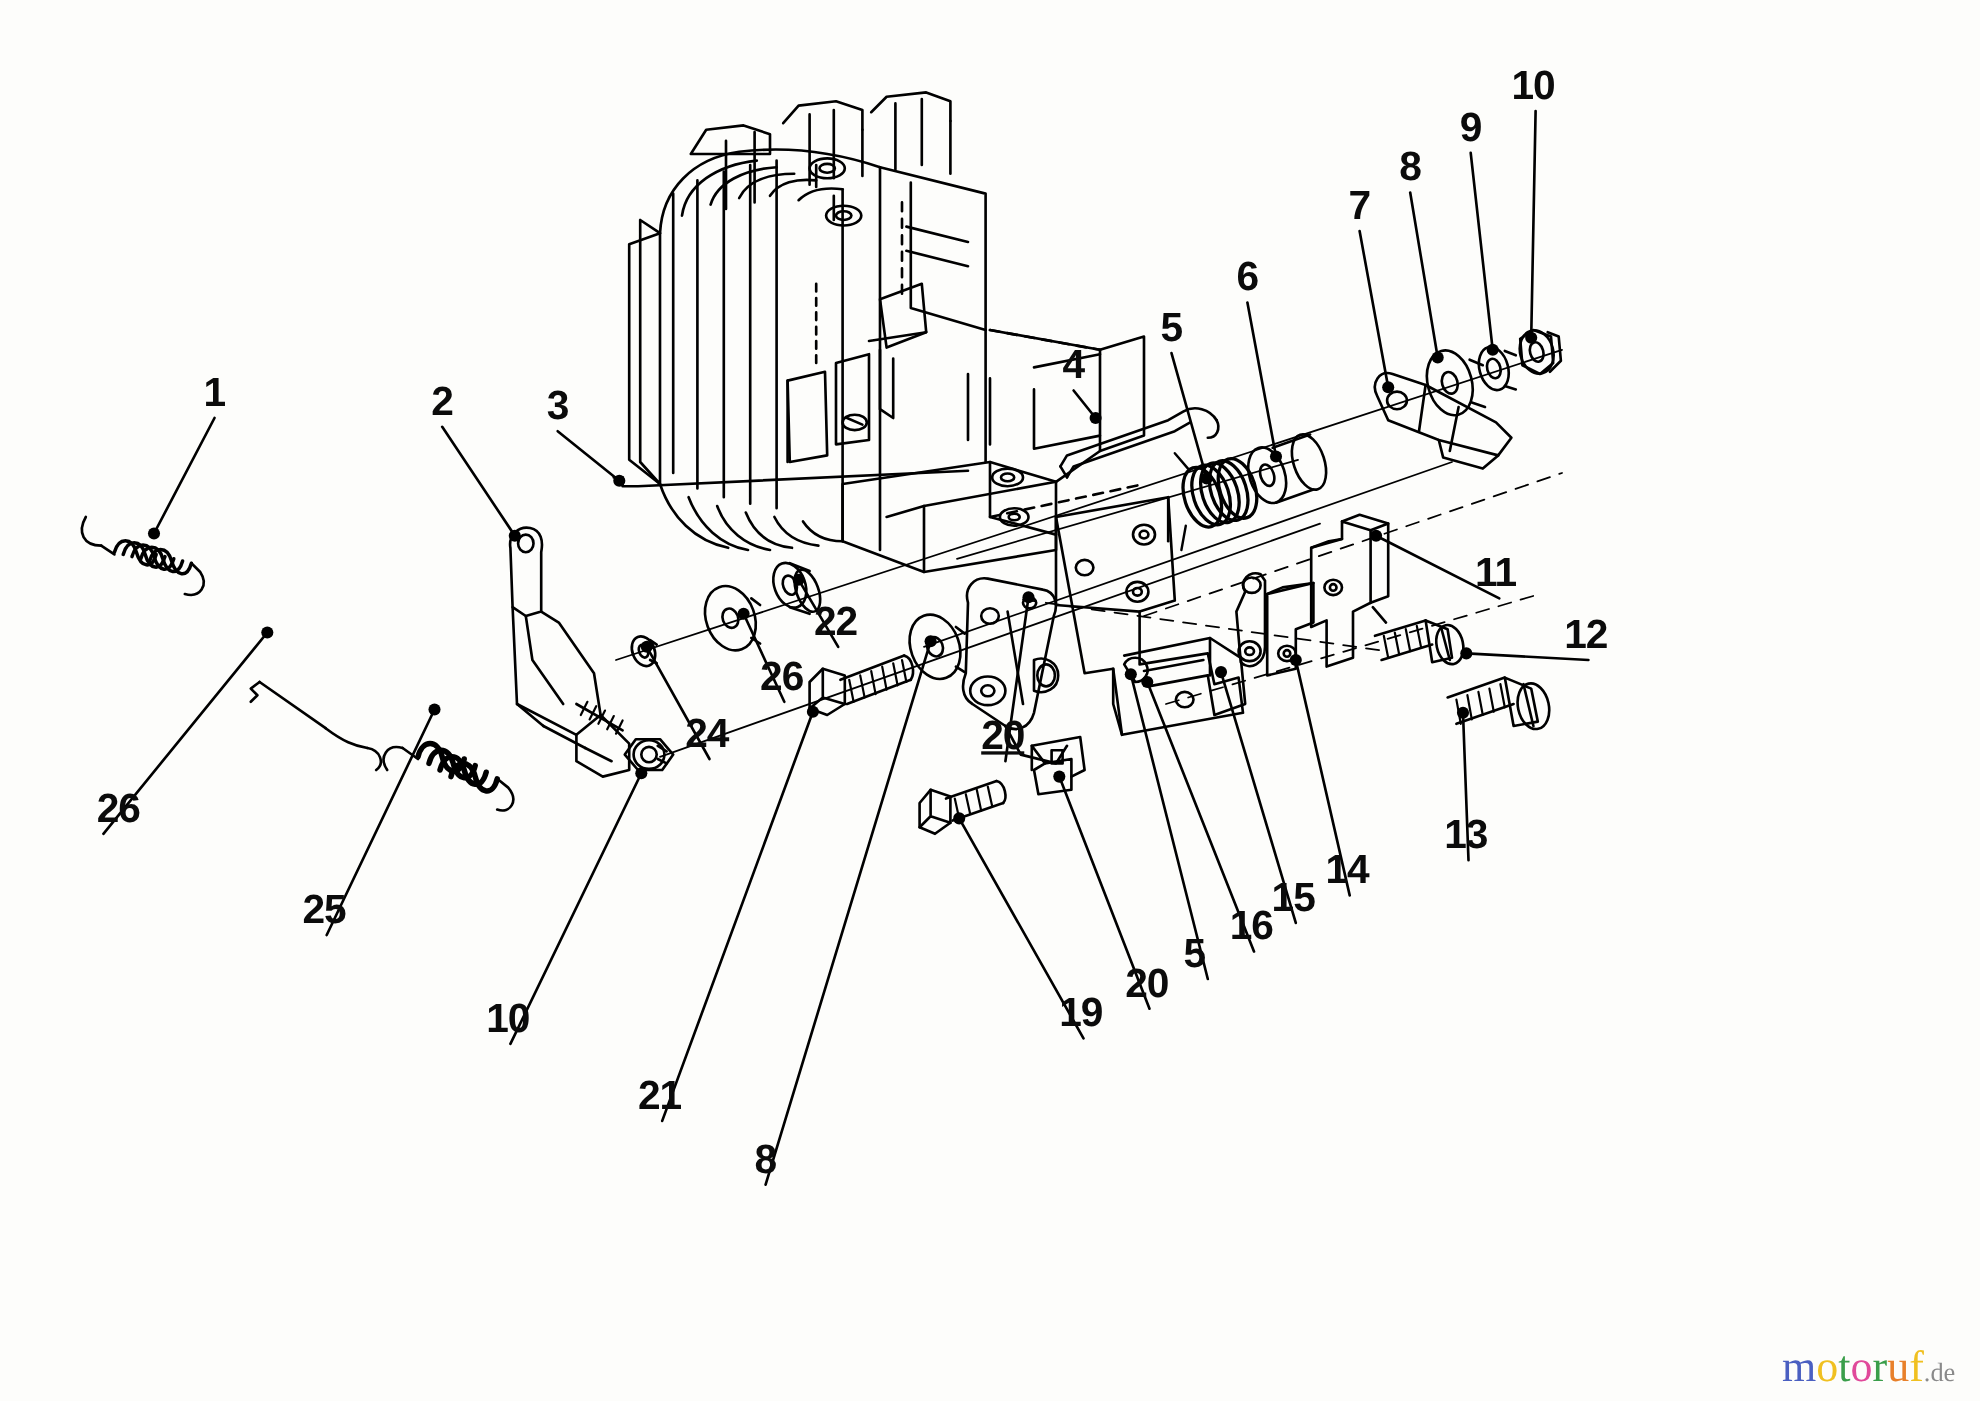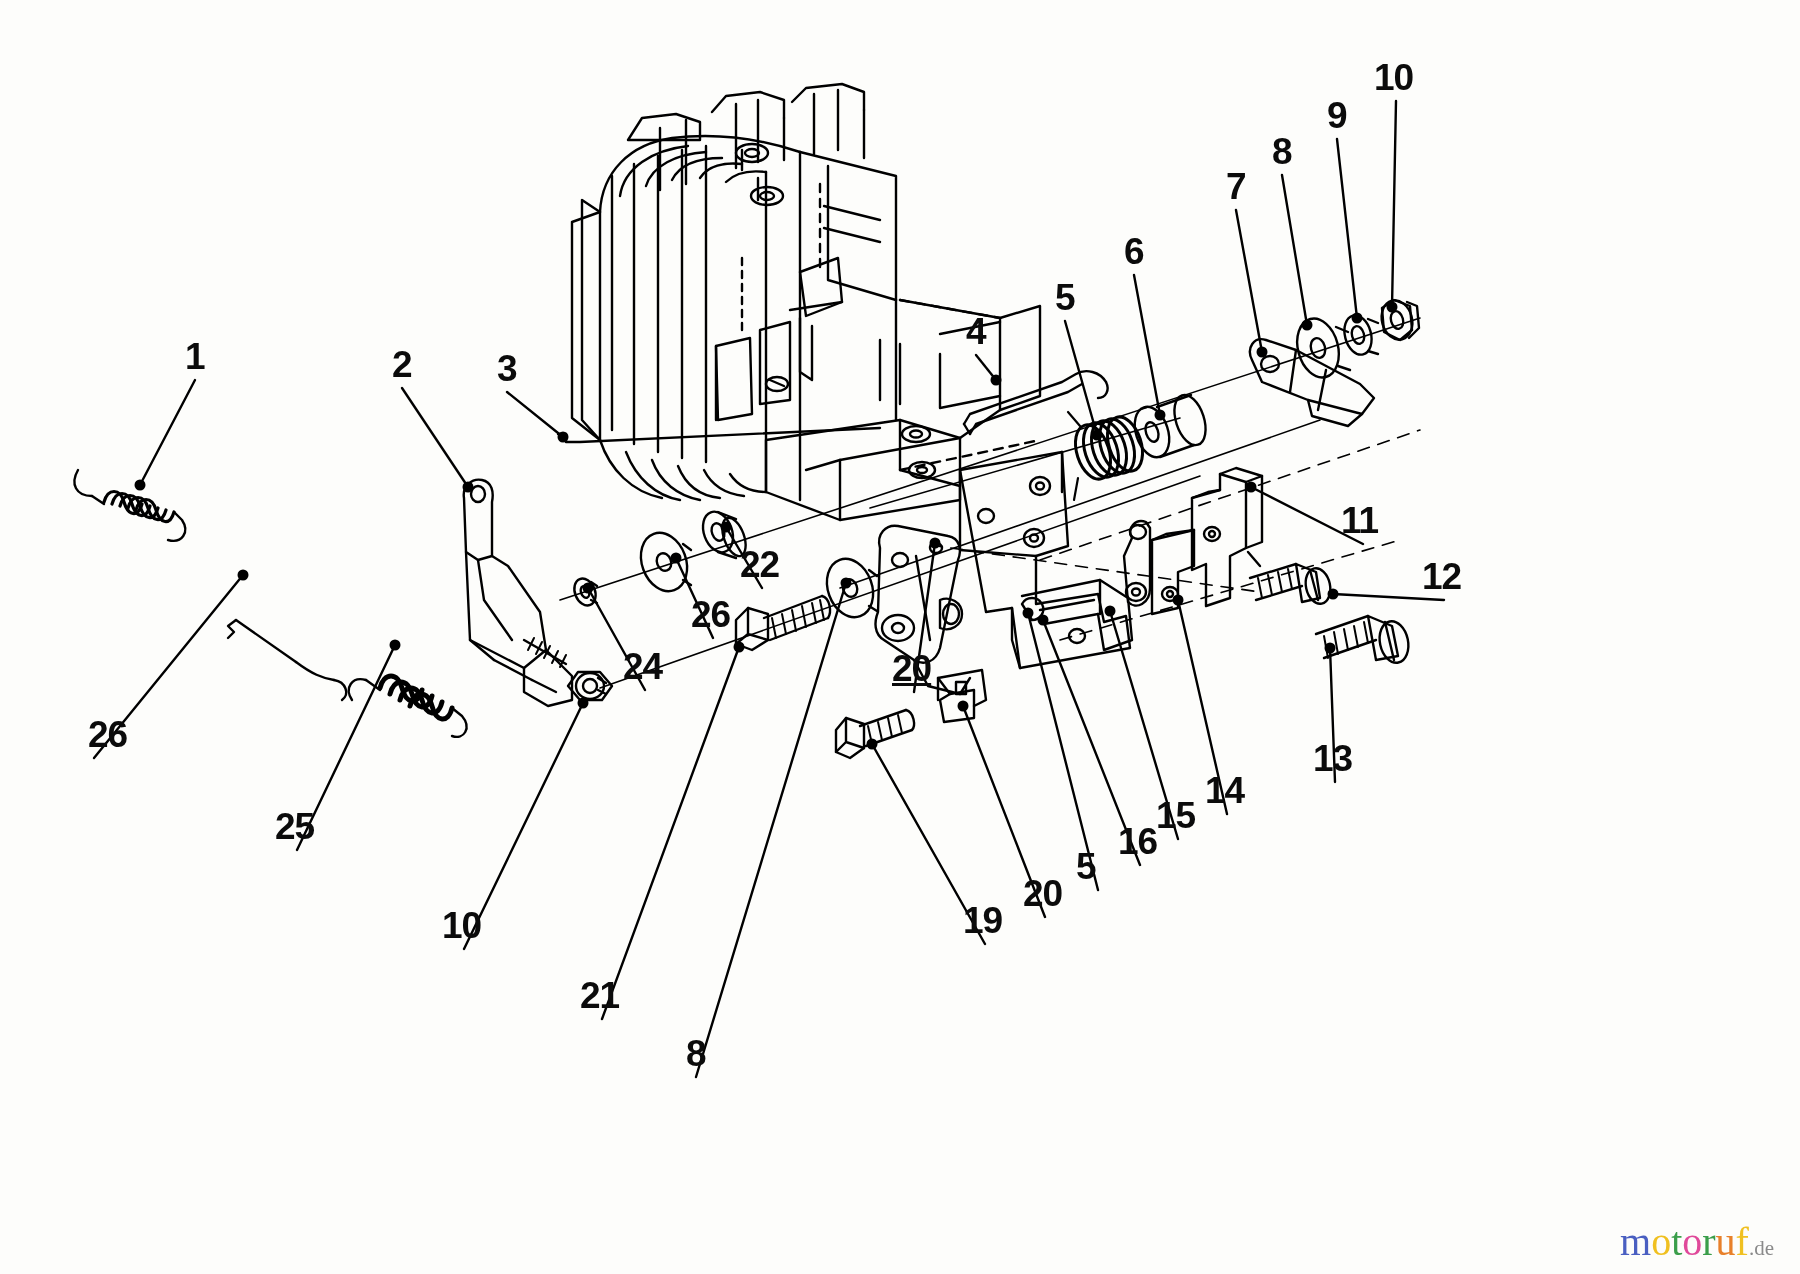--- a/index.html
+++ b/index.html
@@ -4,21 +4,21 @@
 <style>
   html,body{margin:0;padding:0;background:#fdfdfb;}
   body{font-family:"Liberation Sans",sans-serif;}
   #stage{position:relative;width:1800px;height:1274px;background:#fdfdfb;overflow:hidden;}
   #stage svg{position:absolute;left:0;top:0;width:1800px;height:1274px;}
   .lbl{position:absolute;font-family:"Liberation Sans",sans-serif;font-weight:bold;
        font-size:37px;color:#0b0b0b;letter-spacing:-1px;line-height:1;user-select:none;}
   #wm{position:absolute;left:1620px;top:1222px;font-family:"Liberation Serif",serif;
       font-size:40px;line-height:1;white-space:nowrap;}
   #wm span{font-weight:400;}
-  #wm .sfx{font-size:21px;color:#8a8a8a;}
+  #wm .sfx{font-size:24px;color:#8a8a8a;}
 </style>
 </head>
 <body>
 
 <div id="stage">
 
   <svg viewBox="0 0 1800 1274">
     <g fill="none" stroke="#000" stroke-width="2.4" stroke-linecap="round" stroke-linejoin="round">
 
       <g>

